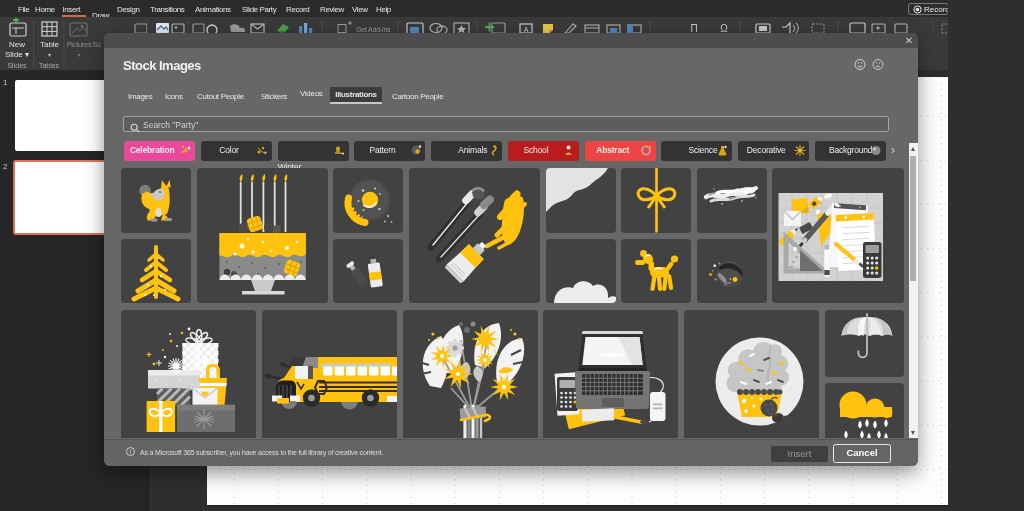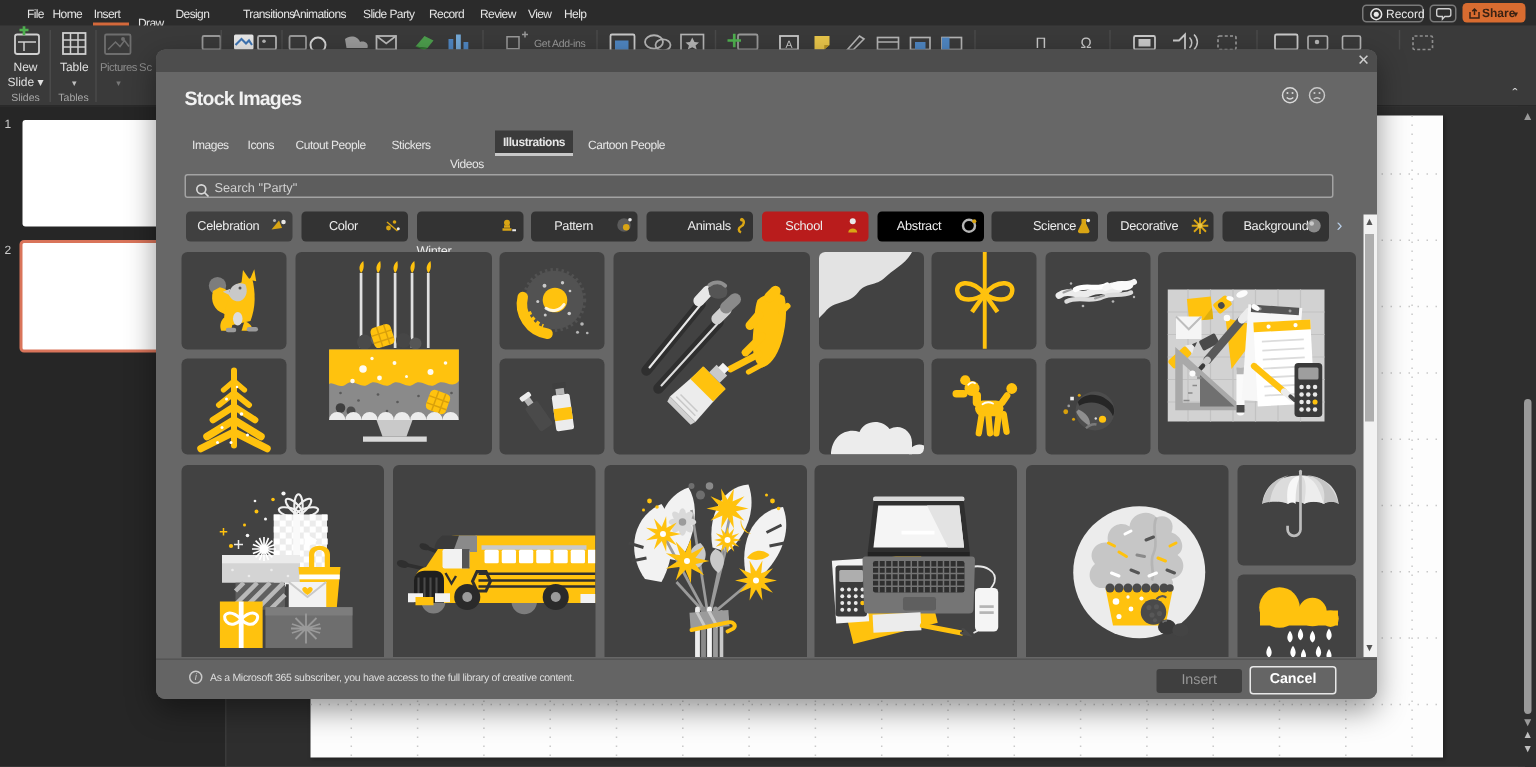--- a/index.html
+++ b/index.html
@@ -1,32 +1,32 @@
 <!DOCTYPE html>
 <html><head>
 <meta charset="utf-8">
 <style>
   * { margin:0; padding:0; box-sizing:border-box; }
   html,body { width:1024px; height:511px; overflow:hidden; background:#2e2e2e;
     font-family:"Liberation Sans", sans-serif; }
-  #stage { position:relative; width:1024px; height:511px; overflow:hidden; }
+  #stage { position:relative; width:948px; height:511px; overflow:hidden; }
   .abs { position:absolute; }
 </style>
 </head>
 <body>
 <div id="stage">
 
   <div class="abs" style="left:0;top:0;width:1024px;height:17px;background:#2b2b2b;"></div>
   <div class="abs" id="menuitems" style="left:0;top:0;width:810px;height:17px;color:#e4e4e4;font-size:8px;letter-spacing:-0.4px;">
       <div style="position: absolute; left: 18px; top: 4.5px;">File</div>
       <div style="position: absolute; left: 35px; top: 4.5px;">Home</div>
       <div style="position: absolute; left: 62.5px; top: 4.5px;">Insert</div>
       <div style="position: absolute; left: 92px; top: 11px;">Draw</div>
       <div style="position: absolute; left: 117px; top: 4.5px;">Design</div>
-      <div style="position: absolute; left: 150px; top: 4.5px; margin-left: 12px;">Transitions</div>
+      <div style="position: absolute; left: 150px; top: 4.5px;">Transitions</div>
       <div style="position: absolute; left: 195px; top: 4.5px;">Animations</div>
       <div style="position: absolute; left: 242px; top: 4.5px;">Slide Party</div>
       <div style="position: absolute; left: 286px; top: 4.5px;">Record</div>
       <div style="position: absolute; left: 320px; top: 4.5px;">Review</div>
       <div style="position: absolute; left: 352px; top: 4.5px;">View</div>
       <div style="position: absolute; left: 376px; top: 4.5px;">Help</div>
     </div>
 
   <div class="abs" style="left:908px;top:3px;width:41px;height:11.5px;border:1px solid #7a7a7a;border-radius:3px;background:#2d2d2d;">
       <svg width="9" height="9" viewBox="0 0 9 9" style="position:absolute;left:4px;top:1.2px;">
@@ -245,36 +245,36 @@
           <circle cx="22.3" cy="5" r="0.7" fill="#c9c9c9"></circle>
           <circle cx="25.7" cy="5" r="0.7" fill="#c9c9c9"></circle>
           <path d="M21.8 9 Q24 7.2 26.2 9" fill="none" stroke="#c9c9c9" stroke-width="1"></path>
         </svg></div>
 
     <div class="abs" id="tabs" style="left:0;top:54px;width:814px;height:20px;color:#e6e6e6;font-size:11px;">
         <div style="position: absolute; left: 24px; top: 5px; font-size: 8px; letter-spacing: -0.3px;">Images</div>
         <div style="position: absolute; left: 61px; top: 5px; font-size: 8px; letter-spacing: -0.3px;">Icons</div>
         <div style="position: absolute; left: 93px; top: 5px; font-size: 8px; letter-spacing: -0.3px;">Cutout People</div>
         <div style="position: absolute; left: 157px; top: 5px; font-size: 8px; letter-spacing: -0.3px;">Stickers</div>
-        <div style="position: absolute; left: 196px; top: 18px; font-size: 8px; letter-spacing: -0.3px;">Videos</div>
+        <div style="position: absolute; left: 196px; top: 2px; font-size: 8px; letter-spacing: -0.3px;">Videos</div>
         <div style="position: absolute; left: 226px; top: 0px; width: 52px; height: 17px; background: rgb(59, 59, 59); border-bottom: 2px solid rgb(200, 200, 200); font-weight: bold; text-align: center; line-height: 16px; font-size: 8px; letter-spacing: -0.3px;">Illustrations</div>
         <div style="position: absolute; left: 288px; top: 5px; font-size: 8px; letter-spacing: -0.3px;">Cartoon People</div>
       </div>
 
     <div class="abs" style="left:19px;top:83px;width:766px;height:15.5px;background:#5d5d5d;border:1px solid #a3a3a3;border-radius:2px;"></div>
     <div class="abs" style="left:26px;top:85.5px;width:10px;height:10px;">
       <svg width="10" height="10" viewBox="0 0 10 10">
           <circle cx="4.2" cy="4.2" r="3" fill="none" stroke="#d8d8d8" stroke-width="1.1"></circle>
           <line x1="6.4" y1="6.4" x2="9" y2="9" stroke="#d8d8d8" stroke-width="1.1"></line>
         </svg>
     </div>
     <div class="abs" style="left:39px;top:86.5px;color:#d2d2d2;font-size:8.5px;">Search "Party"</div>
 
     <div class="abs" id="chips" style="left:0;top:108px;width:814px;height:20px;">
-        <div style="position: absolute; left: 20.2px; top: 0px; width: 71px; height: 19.5px; background: #404040; border-radius: 3px; color: rgb(237, 237, 237); font-size: 8.5px; letter-spacing: -0.2px; line-height: 19.5px;">
+        <div style="position: absolute; left: 20.2px; top: 0px; width: 71px; height: 19.5px; background: #ec4899; border-radius: 3px; color: rgb(237, 237, 237); font-size: 8.5px; letter-spacing: -0.2px; line-height: 19.5px; font-weight: bold;">
           <div style="position: absolute; left: 0px; top: 0px; width: 56px; text-align: center;">Celebration</div>
           <div style="position: absolute; right: 2.5px; top: 3px; width: 14px; height: 13px; overflow: hidden;"><svg width="14" height="13" viewBox="0 0 14 13">
               <path d="M2 9 L7 3 L9 8 Z" fill="#d9a514"></path>
               <circle cx="10" cy="4" r="1.5" fill="#e8e8e8"></circle>
               <circle cx="4" cy="3" r="1" fill="#b5b5b5"></circle>
             </svg></div>
         </div>
         <div style="position: absolute; left: 96.95px; top: 0px; width: 71px; height: 19.5px; background: rgb(51, 51, 51); border-radius: 3px; color: rgb(237, 237, 237); font-size: 8.5px; letter-spacing: -0.2px; line-height: 19.5px;">
           <div style="position: absolute; left: 0px; top: 0px; width: 56px; text-align: center;">Color</div>
           <div style="position: absolute; right: 2.5px; top: 3px; width: 14px; height: 13px; overflow: hidden;"><svg width="14" height="13" viewBox="0 0 14 13">
@@ -307,21 +307,21 @@
               <circle cx="8.5" cy="2.5" r="1.2" fill="#d9a514"></circle>
             </svg></div>
         </div>
         <div style="position: absolute; left: 403.95px; top: 0px; width: 71px; height: 19.5px; background: #b91c1c; border-radius: 3px; color: rgb(237, 237, 237); font-size: 8.5px; letter-spacing: -0.2px; line-height: 19.5px;">
           <div style="position: absolute; left: 0px; top: 0px; width: 56px; text-align: center;">School</div>
           <div style="position: absolute; right: 2.5px; top: 3px; width: 14px; height: 13px; overflow: hidden;"><svg width="14" height="13" viewBox="0 0 14 13">
               <circle cx="6.5" cy="3.5" r="2" fill="#e8e8e8"></circle>
               <path d="M3.5 11 C3.5 7.5 9.5 7.5 9.5 11 Z" fill="#d9a514"></path>
             </svg></div>
         </div>
-        <div style="position: absolute; left: 480.7px; top: 0px; width: 71px; height: 19.5px; background: #000000; border-radius: 3px; color: rgb(237, 237, 237); font-size: 8.5px; letter-spacing: -0.2px; line-height: 19.5px;">
+        <div style="position: absolute; left: 480.7px; top: 0px; width: 71px; height: 19.5px; background: #ef4444; border-radius: 3px; color: rgb(237, 237, 237); font-size: 8.5px; letter-spacing: -0.2px; line-height: 19.5px; font-weight: bold;">
           <div style="position: absolute; left: 0px; top: 0px; width: 56px; text-align: center;">Abstract</div>
           <div style="position: absolute; right: 2.5px; top: 3px; width: 14px; height: 13px; overflow: hidden;"><svg width="14" height="13" viewBox="0 0 14 13">
               <circle cx="7" cy="6.5" r="4" fill="none" stroke="#b5b5b5" stroke-width="1.6"></circle>
               <circle cx="10.5" cy="3.5" r="1.4" fill="#d9a514"></circle>
             </svg></div>
         </div>
         <div style="position: absolute; left: 557.45px; top: 0px; width: 71px; height: 19.5px; background: rgb(51, 51, 51); border-radius: 3px; color: rgb(237, 237, 237); font-size: 8.5px; letter-spacing: -0.2px; line-height: 19.5px;">
           <div style="position: absolute; left: 0px; top: 0px; width: 56px; text-align: right;">Science</div>
           <div style="position: absolute; right: 2.5px; top: 3px; width: 14px; height: 13px; overflow: hidden;"><svg width="14" height="13" viewBox="0 0 14 13">
               <path d="M5 2 V5 L2.8 9.5 C2.3 10.6 3 11.5 4 11.5 H9 C10 11.5 10.7 10.6 10.2 9.5 L8 5 V2 Z" fill="#d9a514"></path>

